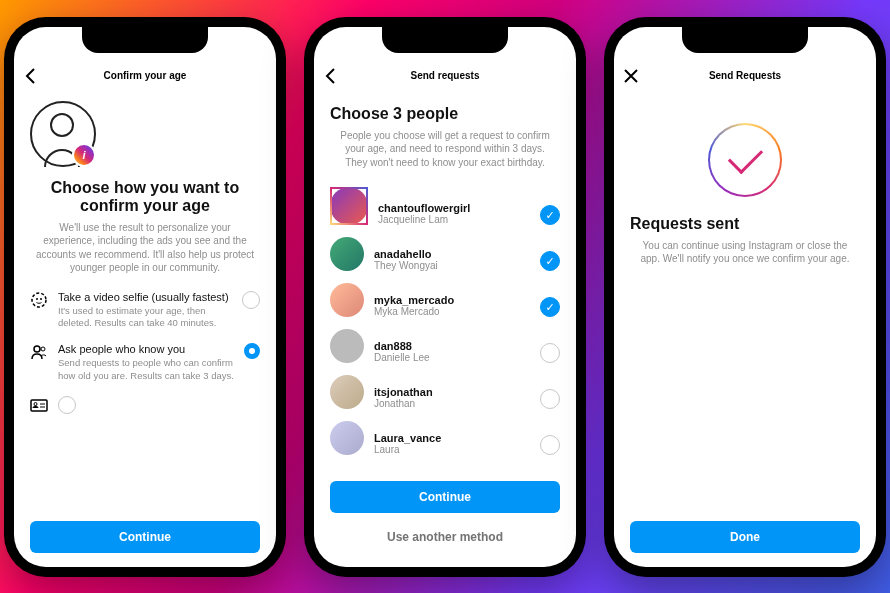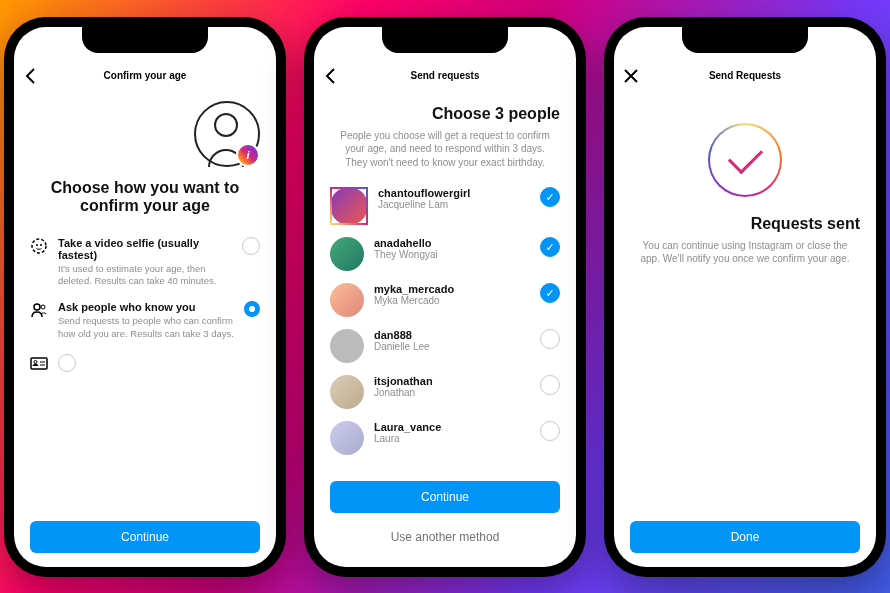--- a/index.html
+++ b/index.html
@@ -5,40 +5,40 @@
 html,body{margin:0;padding:0;font-family:-apple-system,Helvetica,Arial,sans-serif}
 .stage{width:890px;height:593px;background:linear-gradient(120deg,#ff9a00 0%,#ff0169 30%,#d3007f 45%,#7638fa 70%,#405de6 100%);display:flex;justify-content:center;align-items:center;gap:18px}
 .phone{width:262px;height:540px;background:#000;border-radius:42px;padding:10px;box-shadow:0 15px 40px rgba(0,0,0,.35);position:relative}
 .notch{position:absolute;top:10px;left:50%;transform:translateX(-50%);width:126px;height:26px;background:#000;border-radius:0 0 16px 16px;z-index:5}
 .screen{background:#fff;width:100%;height:100%;border-radius:32px;overflow:hidden;position:relative;display:flex;flex-direction:column}
 .statusbar{height:28px;display:flex;justify-content:center;align-items:center;padding:4px 16px 0;font-size:16px;font-weight:600}
 .sb-icons{display:flex;gap:3px;align-items:center}
 .header{height:34px;display:flex;align-items:center;justify-content:center;position:relative;font-size:10px;font-weight:600}
 .header .back{position:absolute;left:10px;top:50%;transform:translateY(-50%);font-size:18px}
 .content{flex:1;overflow:hidden;padding:0 16px;font-size:11px;color:#111}
-.hero{display:flex;flex-direction:column;align-items:flex-end;text-align:center;margin-top:8px}
+.hero{display:flex;flex-direction:column;align-items:flex-start;text-align:center;margin-top:8px}
 .hero-circle{width:62px;height:62px;border:2.5px solid #222;border-radius:50%;position:relative;margin-bottom:8px}
 .hero-circle .head{width:20px;height:20px;border:2.5px solid #222;border-radius:50%;position:absolute;top:10px;left:18px}
 .hero-circle .body{width:32px;height:16px;border:2.5px solid #222;border-bottom:none;border-radius:20px 20px 0 0;position:absolute;bottom:-2px;left:12px}
 .info-dot{position:absolute;bottom:-2px;right:-2px;width:20px;height:20px;border-radius:50%;background:linear-gradient(45deg,#feda75,#fa7e1e,#d62976,#962fbf,#4f5bd5);display:flex;align-items:center;justify-content:center;color:#fff;font-size:11px;font-weight:700;font-style:italic;border:2px solid #fff}
 h2{font-size:16px;margin:4px 0 6px;font-weight:700}
 .sub{color:#8e8e8e;font-size:10px;line-height:1.35;margin:0 4px}
 .options{margin-top:16px}
 .opt{display:flex;gap:10px;margin-bottom:14px;align-items:flex-start}
 .opt-icon{width:18px;flex:0 0 18px;height:18px;display:flex;align-items:center;justify-content:center}
 .opt-body{flex:1}
-.opt-title{font-size:11px;font-weight:700;margin-bottom:2px}
+.opt-title{font-size:11px;font-weight:400;margin-bottom:2px}
 .opt-sub{font-size:9.5px;color:#8e8e8e;line-height:1.3}
 .radio{width:16px;height:16px;border:1.5px solid #c7c7c7;border-radius:50%;flex:0 0 16px}
 .radio.on{border:5px solid #0095f6;width:16px;height:16px;box-sizing:border-box}
 .footer{padding:10px 16px 14px}
-.btn{background:#0095f6;color:#fff;text-align:center;padding:9px;border-radius:6px;font-size:12px;font-weight:400}
+.btn{background:#0095f6;color:#fff;text-align:center;padding:9px;border-radius:6px;font-size:12px;font-weight:700}
 .btn.ghost{background:none;color:#737373;margin-top:8px}
 .people{margin-top:12px}
-.person{display:flex;align-items:flex-start;gap:10px;padding:6px 0}
+.person{display:flex;align-items:flex-end;gap:10px;padding:6px 0}
 .avatar{width:34px;height:34px;border-radius:50%;background:#ddd;flex:0 0 34px}
 .p-body{flex:1}
 .p-name{font-size:11px;font-weight:600}
 .p-sub{font-size:10px;color:#8e8e8e}
 .check{width:18px;height:18px;border-radius:50%;border:1.5px solid #c7c7c7;flex:0 0 18px;display:flex;align-items:center;justify-content:center}
 .check.on{background:#0095f6;border-color:#0095f6;color:#fff;font-size:11px}
 .ring{width:70px;height:70px;border-radius:50%;background:conic-gradient(#feda75,#fa7e1e,#d62976,#962fbf,#4f5bd5,#feda75);padding:2px;margin:30px auto 14px}
 .ring-in{width:100%;height:100%;background:#fff;border-radius:50%;display:flex;align-items:center;justify-content:center}
 .tick{width:28px;height:16px;border-left:3px solid #d62976;border-bottom:3px solid #d62976;transform:rotate(-45deg);margin-top:-6px}
 .av0{background:linear-gradient(135deg,#8a3ab9,#e95950);border:2px solid;border-image:linear-gradient(45deg,#feda75,#d62976,#4f5bd5) 1}
@@ -82,20 +82,21 @@
       <span>Confirm your age</span>
     </div>
     <div class="content">
       <div class="hero">
         <div class="hero-circle">
           <div class="head"></div>
               <div class="body"></div>
           <div class="info-dot">i</div>
         </div>
         <h2>Choose how you want to confirm your age</h2>
+        <p class="sub">We'll use the result to personalize your experience, including the ads you see and the accounts we recommend. It'll also help us protect younger people in our community.</p>
       </div>
       <div class="options">
         <div class="opt">
           <div class="opt-icon">
             <svg width="18" height="18" viewBox="0 0 18 18">
                   <circle cx="9" cy="9" r="7" fill="none" stroke="#000" stroke-width="1.5" stroke-dasharray="3 2"></circle>
                   <circle cx="7" cy="8" r="1"></circle>
                   <circle cx="11" cy="8" r="1"></circle>
                   <path d="M6.5 11.5c1 1 4 1 5 0" stroke="#000" fill="none"></path>
                 </svg>

